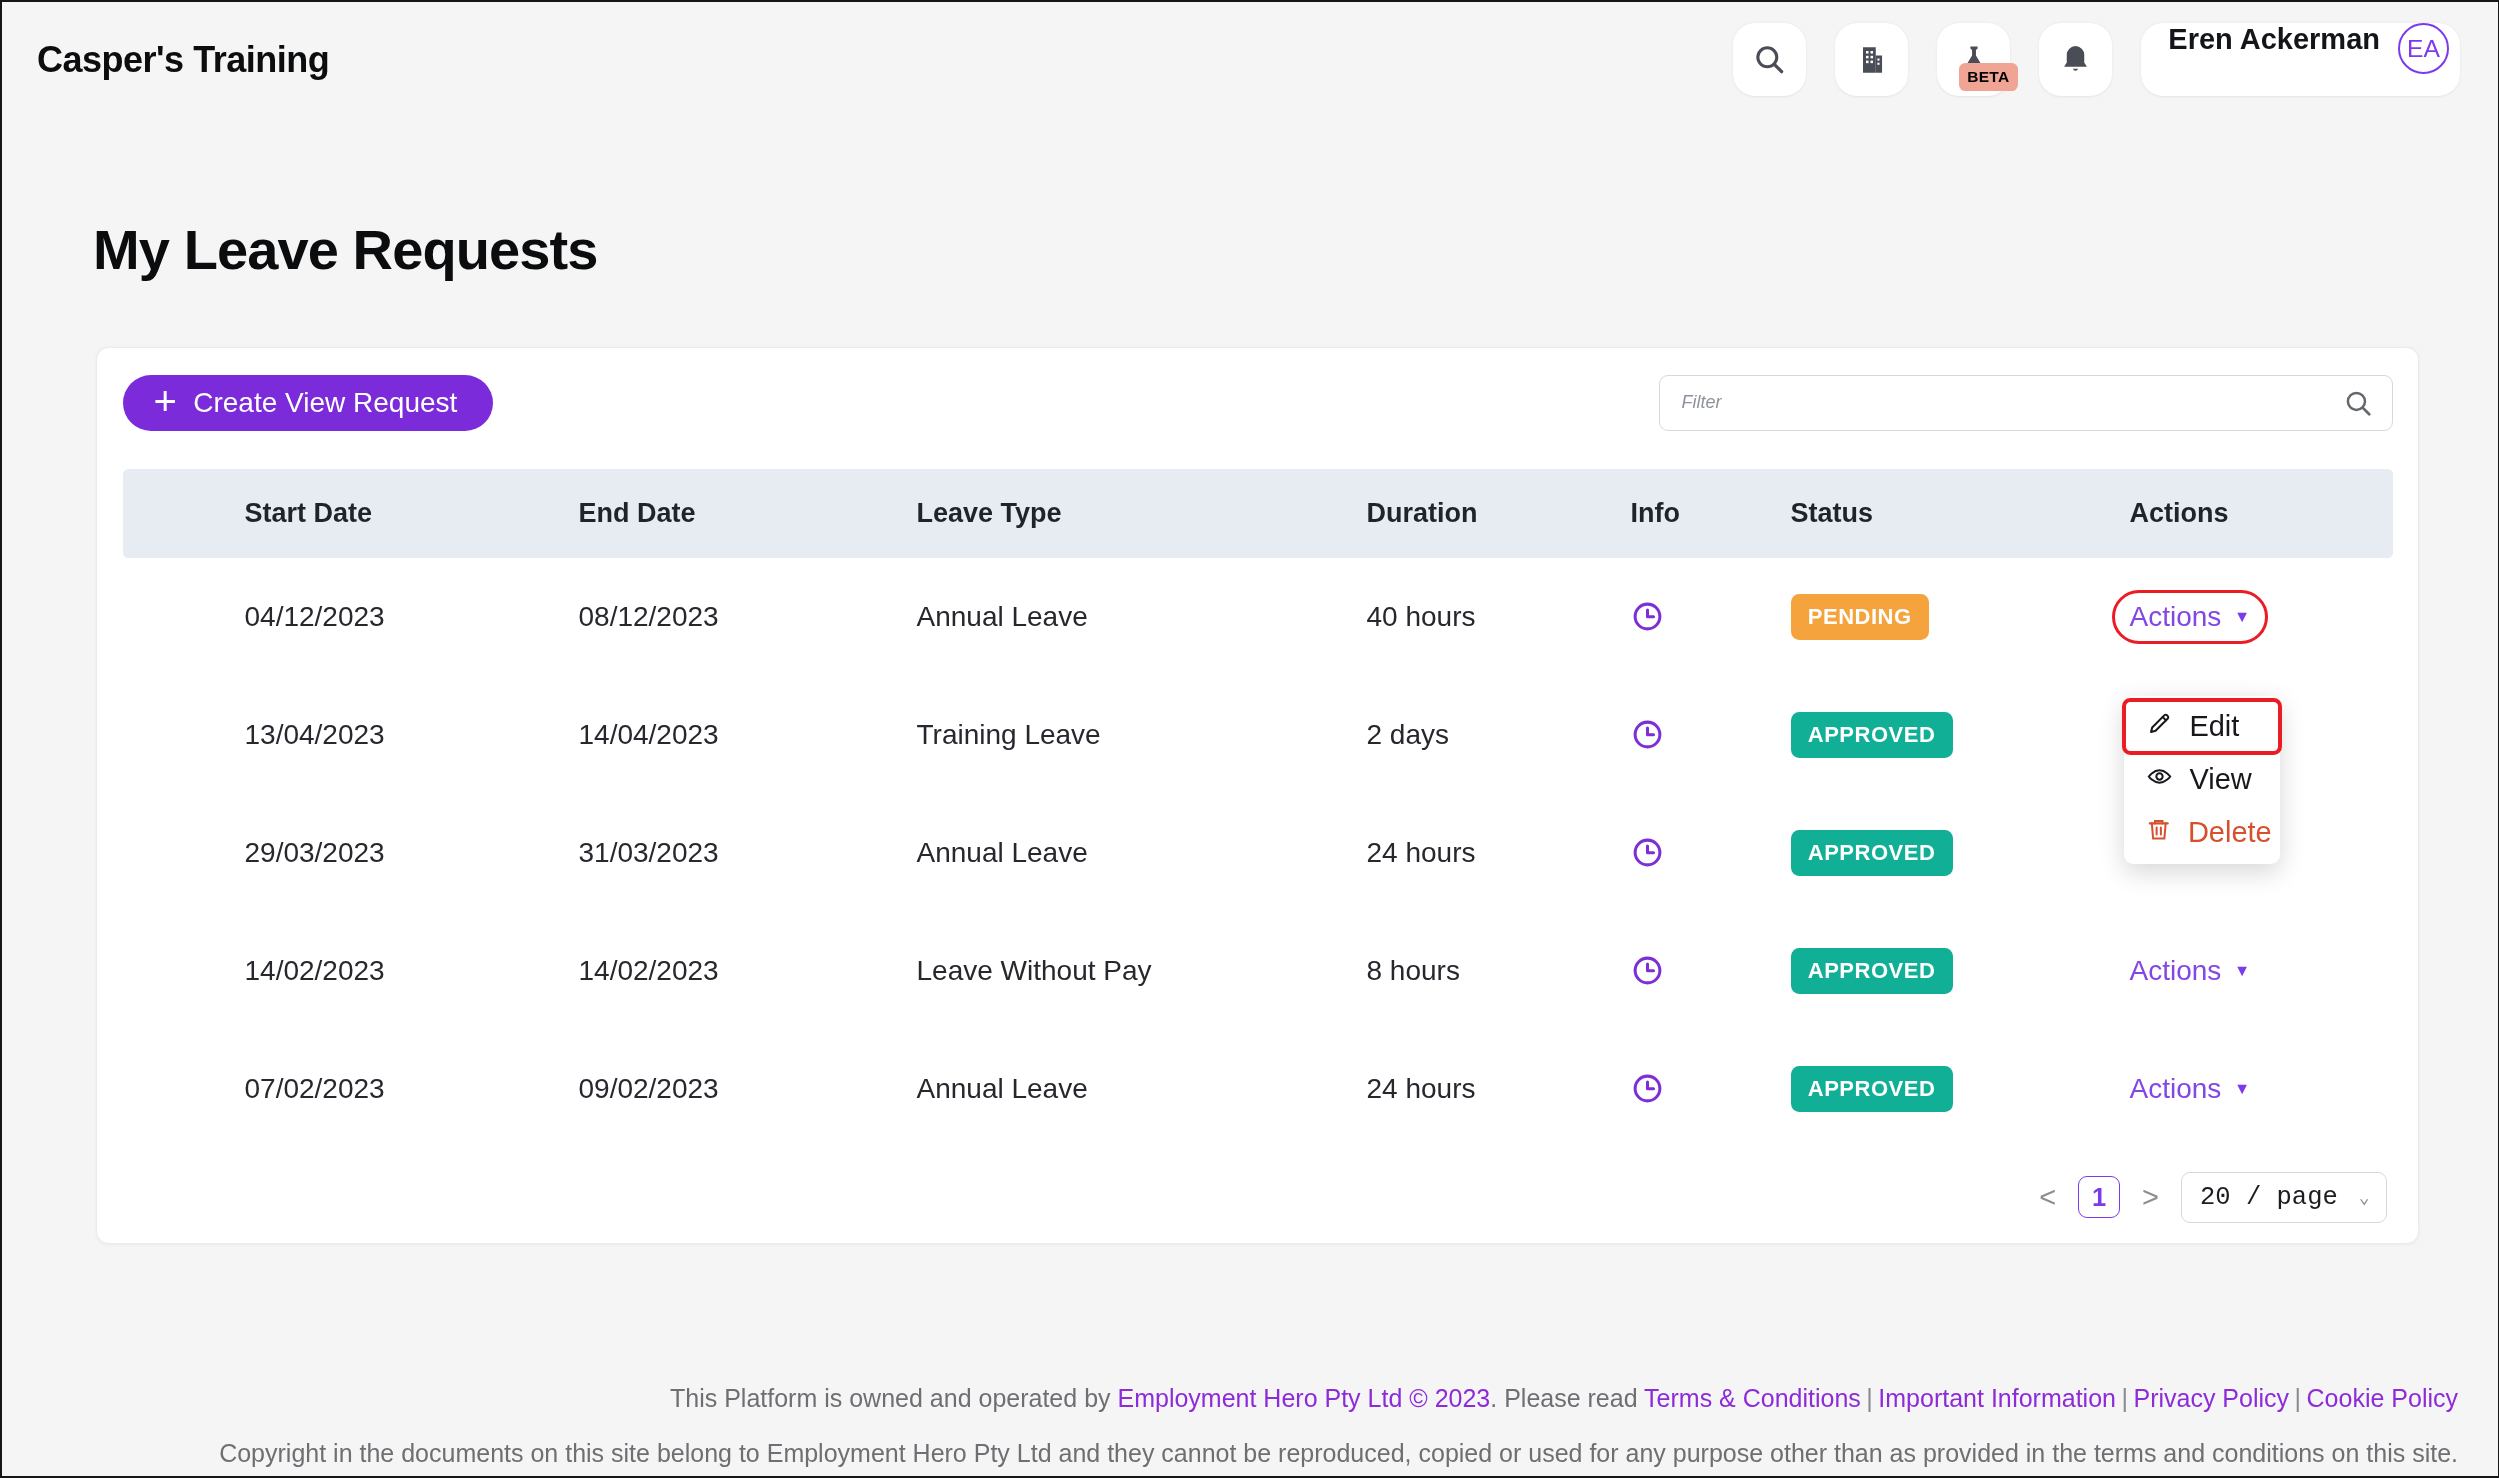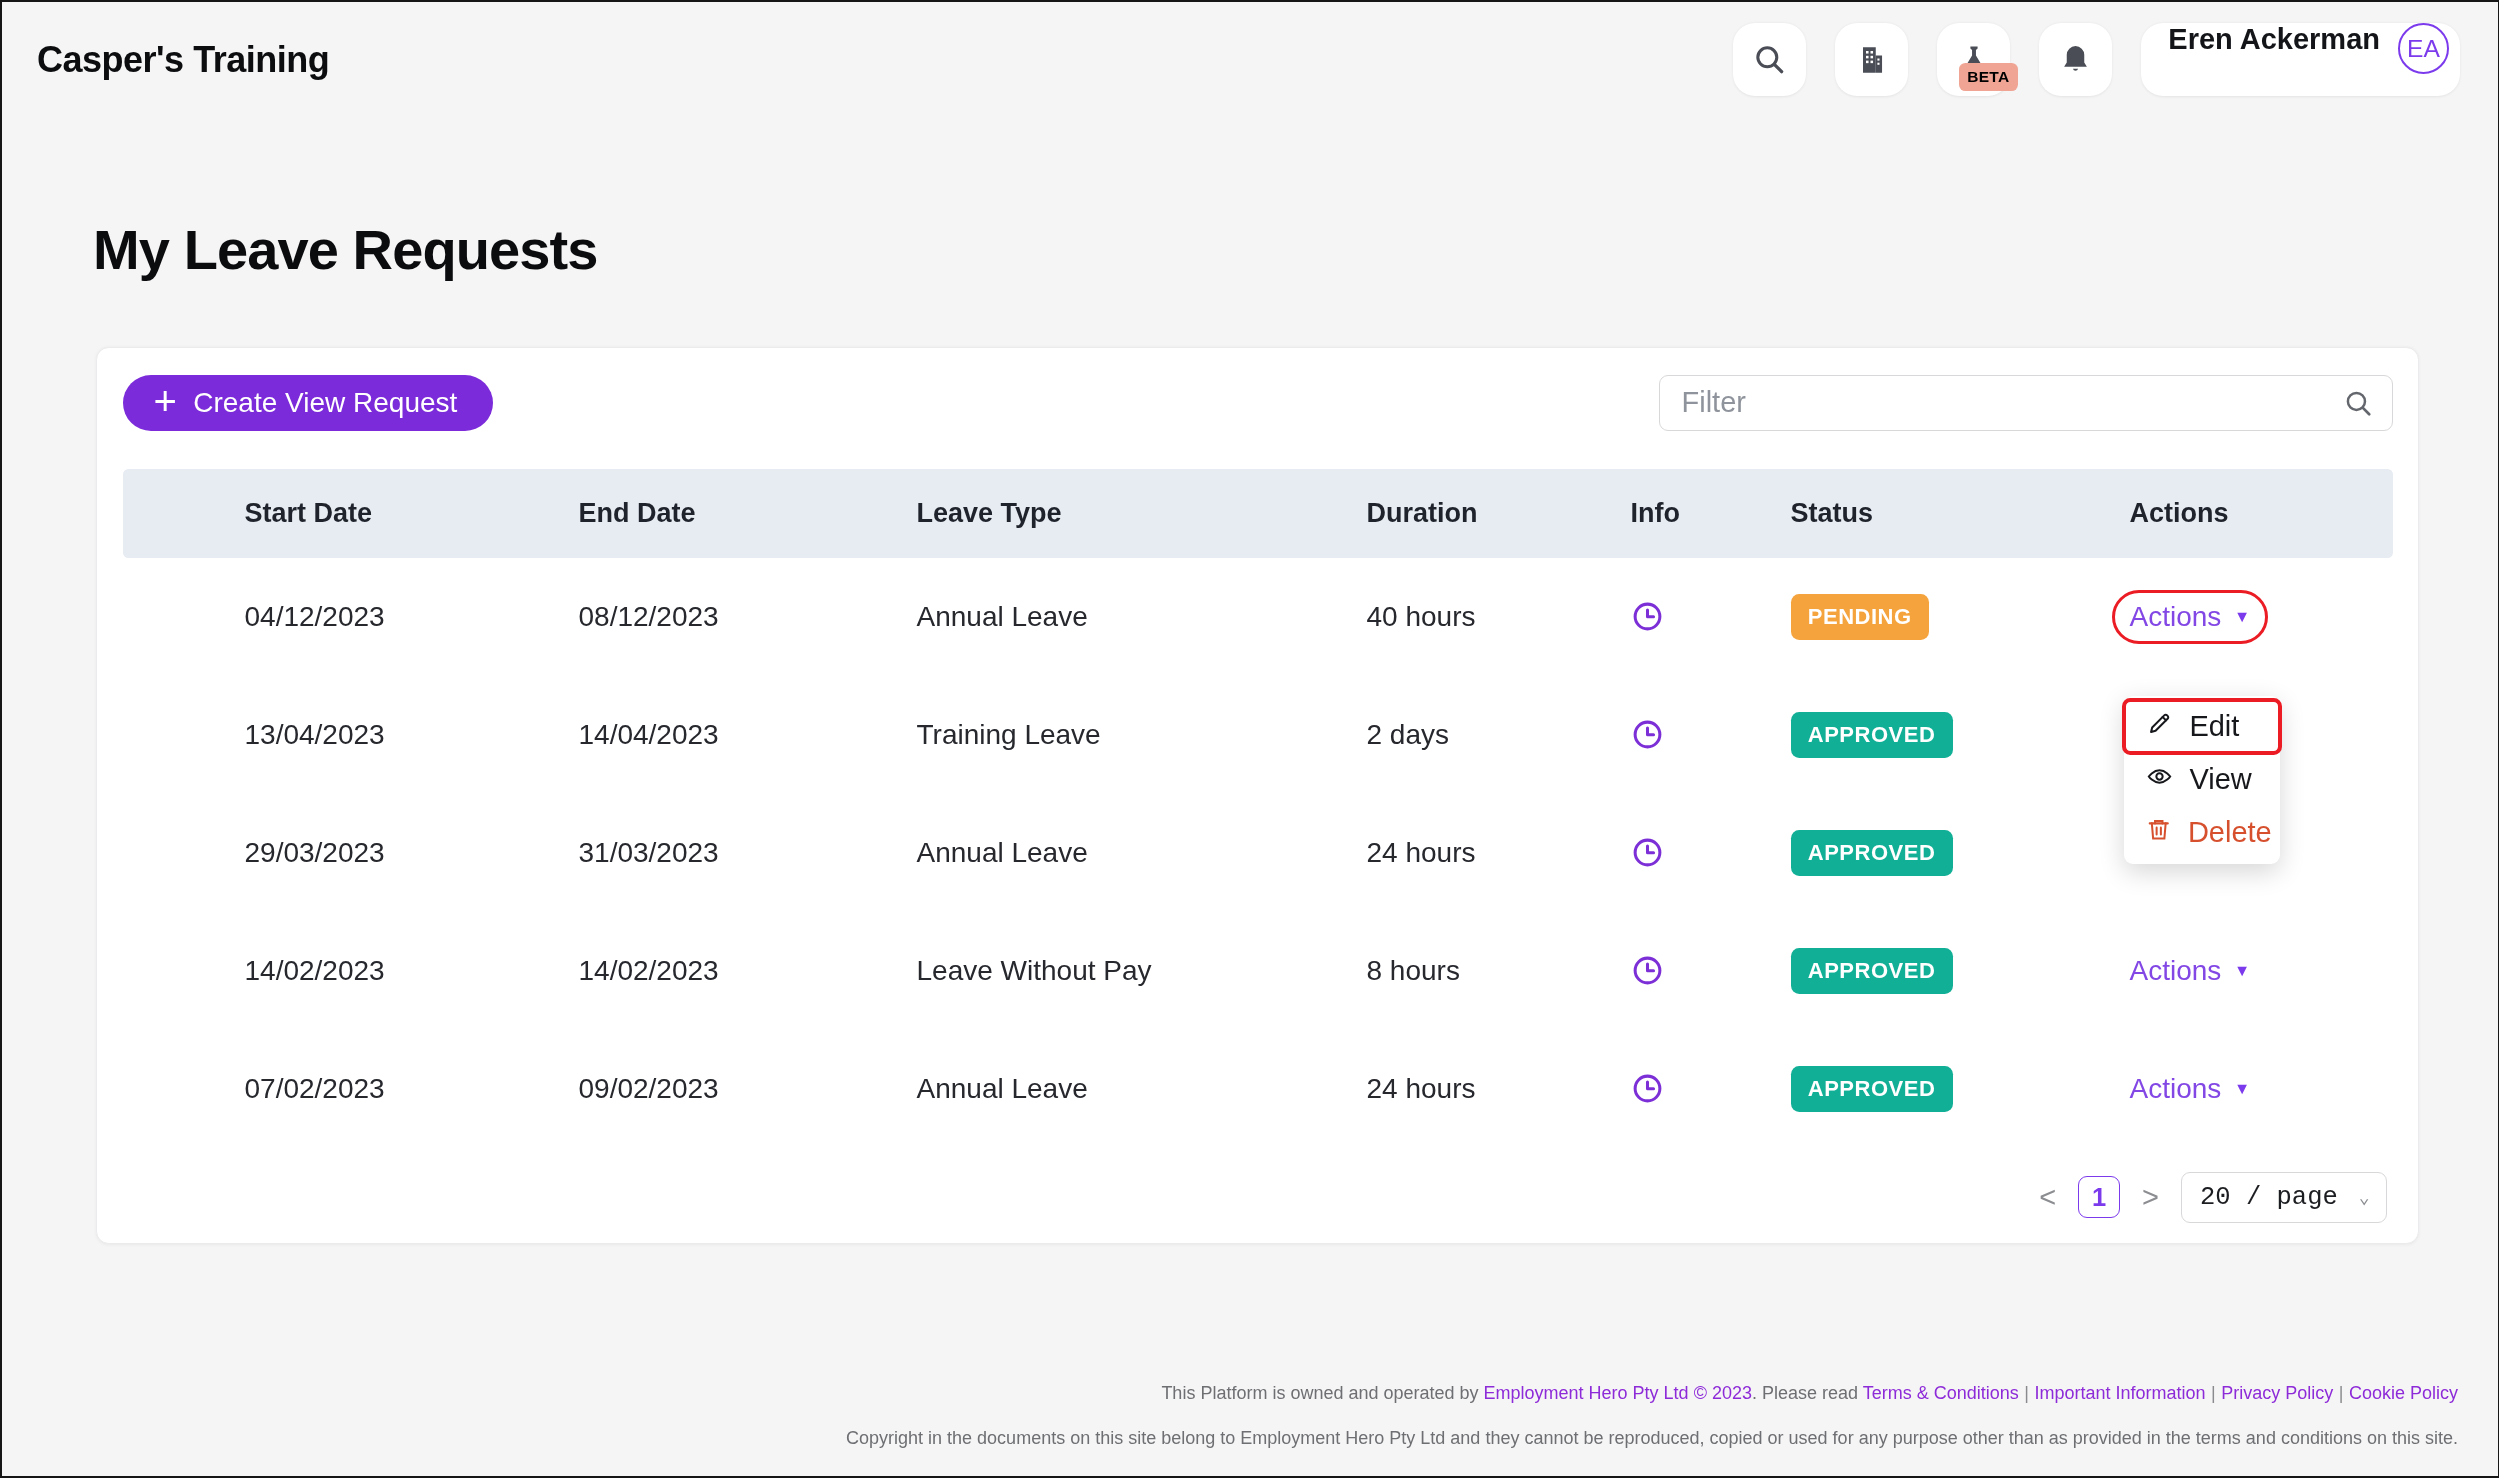--- a/index.html
+++ b/index.html
@@ -26,21 +26,21 @@
   h1.page-title{margin:113px 0 0 91px; font-size:56px; line-height:67px; font-weight:700; letter-spacing:-0.9px; color:#0b0c0e;}
   
   .card{position:relative; margin:64px 79px 0 94px; background:#fff; border:0.9px solid #ebebed;
     border-radius:12.7px; box-shadow:0 0.9px 3.6px rgba(0,0,0,0.05); padding:27px 25.5px 25.5px 25.5px; box-sizing:border-box; height:897px;}
   .card-controls{display:flex; align-items:center; justify-content:space-between;}
   .create-btn{display:inline-flex; align-items:center; gap:16.4px; background:#7B2BD9; color:#fff;
     border:none; height:56px; border-radius:28px; padding:0 36px 0 31px; font-size:28px; cursor:pointer; font-family:inherit;}
   .plus-glyph{font-size:40px; font-weight:300; line-height:1; margin-top:-3.6px;}
   .filter-wrap{position:relative; width:734px;}
   .filter-input{width:100%; height:56px; box-sizing:border-box; border:1.8px solid #d8d8da; border-radius:9px;
-    padding:0 69px 0 22px; font-size:29px; font-family:inherit; color:#33363c; background:#fff; outline:none;}
+    padding:0 69px 0 22px; font-size:18px; font-family:inherit; color:#33363c; background:#fff; outline:none;font-style:italic;}
   .filter-input::placeholder{color:#8f949c;}
   .filter-search-icon{position:absolute; right:18px; top:12px;}
   
   .tbl-grid{display:grid; grid-template-columns:334px 338px 450px 264px 160px 339px auto;
     align-items:center; padding-left:122px;}
   .tbl-head{margin-top:38px; height:89px; background:#E7EBF2; border-radius:5.5px; font-weight:700; font-size:27px; color:#1f242c;}
   .tbl-row{height:118px; font-size:28px; color:#26282e;}
   .cell{white-space:nowrap;}
   .clock svg{display:block;}
   .badge{display:inline-block; padding:10px 17.3px; border-radius:8.2px; color:#fff; font-size:22px; font-weight:700; letter-spacing:0.5px;}
@@ -61,21 +61,21 @@
   .rect-annot{position:absolute; inset:-1.8px -1.8px; border:4.6px solid #EB1C24; border-radius:8.2px; pointer-events:none; z-index:12;}
   
   .pagination{display:flex; align-items:center; justify-content:flex-end; gap:22px; margin-top:24px; padding-right:5.5px;}
   .pg-arrow{color:#8b8d91; font-size:29px; cursor:pointer; font-weight:400;}
   .pg-current{width:42px; height:42px; border:1.8px solid #7C3AED; border-radius:9px; color:#7C3AED;
     font-size:25.5px; font-weight:700; display:flex; align-items:center; justify-content:center; cursor:pointer; box-sizing:border-box;}
   .pg-size{display:flex; align-items:center; gap:21px; height:49px; border:1.8px solid #d8d8da; border-radius:9px;
     padding:0 16.4px 0 18px; font-size:25.5px; color:#1c1d21; cursor:pointer; background:#fff;font-family:Liberation Mono, monospace;}
   .pg-size .chev{color:#8b8d91; font-size:18px;}
   
-  .footer{margin:137px 40px 0 0; text-align:right; font-size:18px; color:#6e6f72; line-height:1.42;}
+  .footer{margin:137px 40px 0 0; text-align:right; font-size:25px; color:#6e6f72; line-height:1.42;}
   .footer .f-line{margin-bottom:20px;}
   .footer a, .footer .flink{color:#8E2BD8; text-decoration:none; cursor:pointer;}
   .footer .fsep{color:#8a8b8e; padding:0 5.5px;}
 </style>
 </head>
 <body>
 
 <div class="page">
 
   <div class="topbar">

